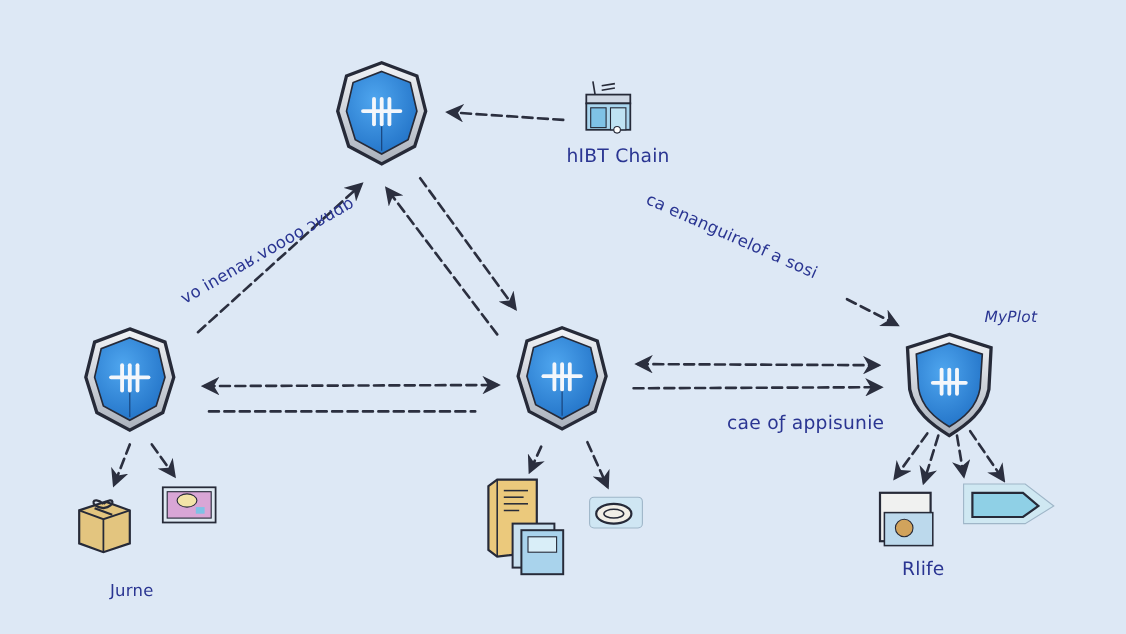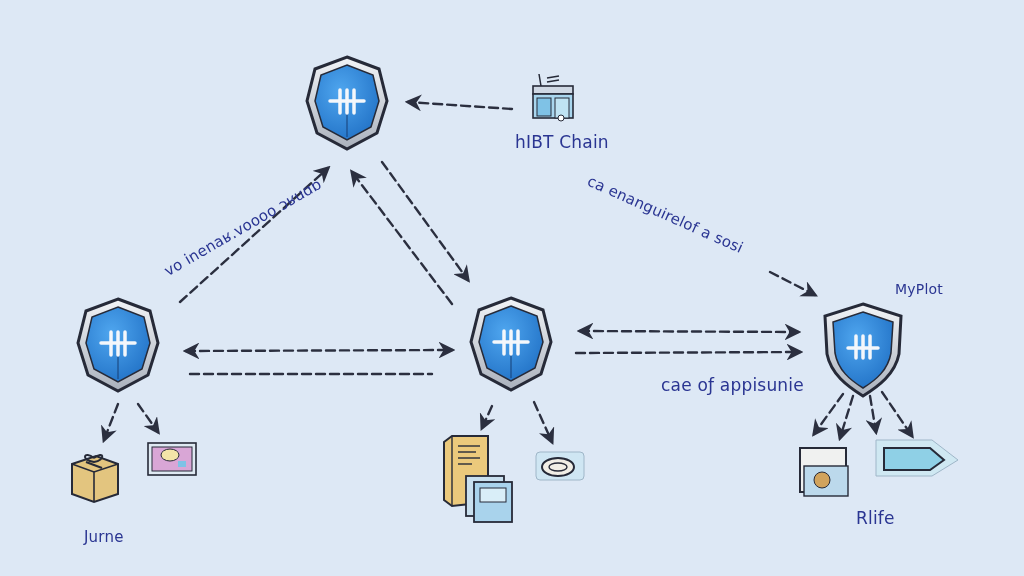--- a/index.html
+++ b/index.html
@@ -11,21 +11,21 @@
   }
   #canvas { position: absolute; left: 0; top: 0; width: 1024px; height: 576px; }
   .label {
     position: absolute;
     color: #2a3592;
     font-family: "DejaVu Sans", sans-serif;
     font-size: 15px;
     white-space: nowrap;
     letter-spacing: 0.2px;
   }
-  .label.sm { font-size: 14px; }
+  .label.sm { font-size: 14px; font-style: italic; }
   .rot-left { transform-origin: left bottom; transform: rotate(-30deg); }
   .rot-right { transform-origin: left top; transform: rotate(24deg); }
 </style>
 </head>
 <body>
 
 <svg id="canvas" viewBox="0 0 1024 576" xmlns="http://www.w3.org/2000/svg">
   <defs>
     <marker id="ah" viewBox="0 0 10 10" refX="8" refY="5" markerWidth="7" markerHeight="7" orient="auto-start-reverse">
       <path d="M0,0 L10,5 L0,10 L3,5 z" fill="#2b2f3f"></path>
@@ -150,14 +150,14 @@
     <path d="M0,0 L56,0 L82,20 L56,36 L0,36 Z" fill="#cfe8f2" stroke="#9fb6c8" stroke-width="1"></path>
     <path d="M8,8 L54,8 L68,20 L54,30 L8,30 Z" fill="#8fd0e6" stroke="#262a38" stroke-width="2"></path>
   </g>
 </svg>
 
 <div class="label" style="left:515px; top:132px; font-size:17px;">hIBT Chain</div>
 <div class="label sm" style="left:895px; top:281px;">MyPlot</div>
 <div class="label rot-left" style="left:170px; top:262px;">vo inenaʁ.voooo ɔʁuɑɒ</div>
 <div class="label rot-right" style="left:592px; top:172px;">ca enanguirelof a sosi</div>
 <div class="label" style="left:661px; top:375px; font-size:17px;">cae oƒ appisunie</div>
-<div class="label" style="left:84px; top:528px;">Jurne</div>
-<div class="label" style="left:856px; top:508px; font-size:17px;">Rlife</div>
+<div class="label" style="left:100px; top:528px;">Jurne</div>
+<div class="label" style="left:820px; top:508px; font-size:17px;">Rlife</div>
 
 </body></html>

